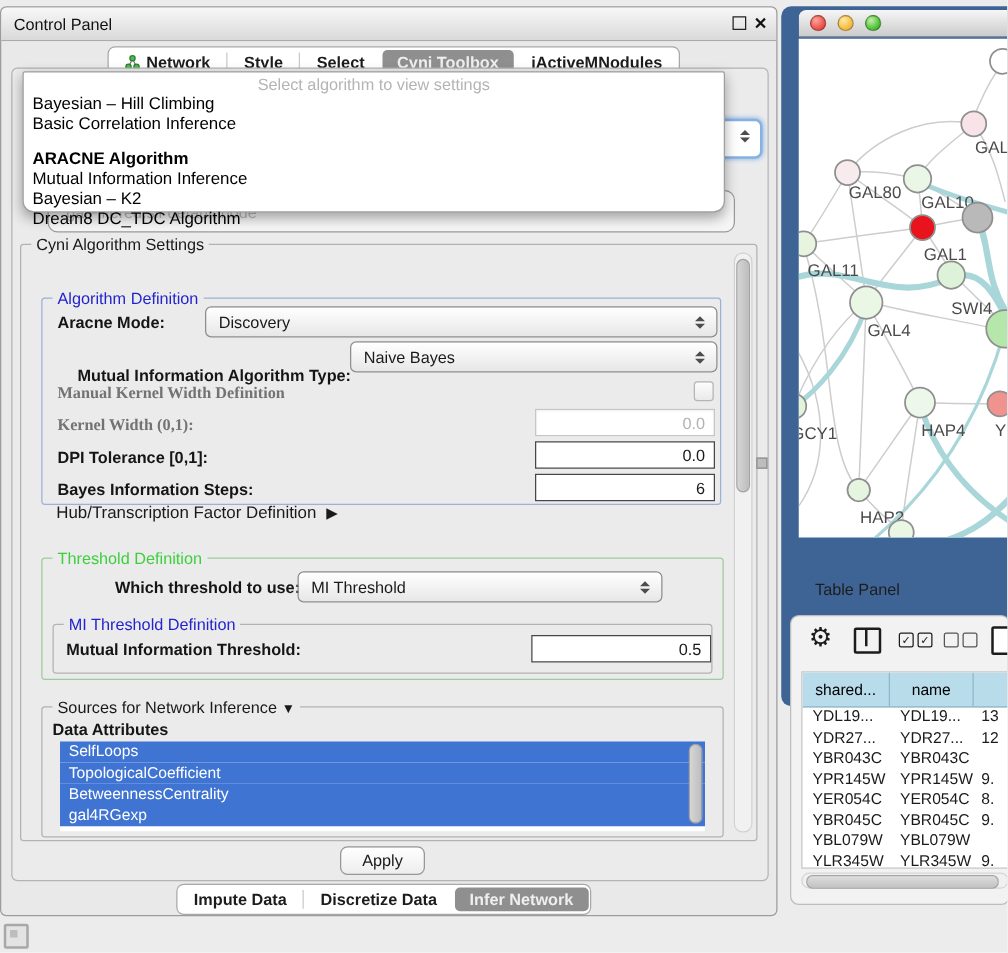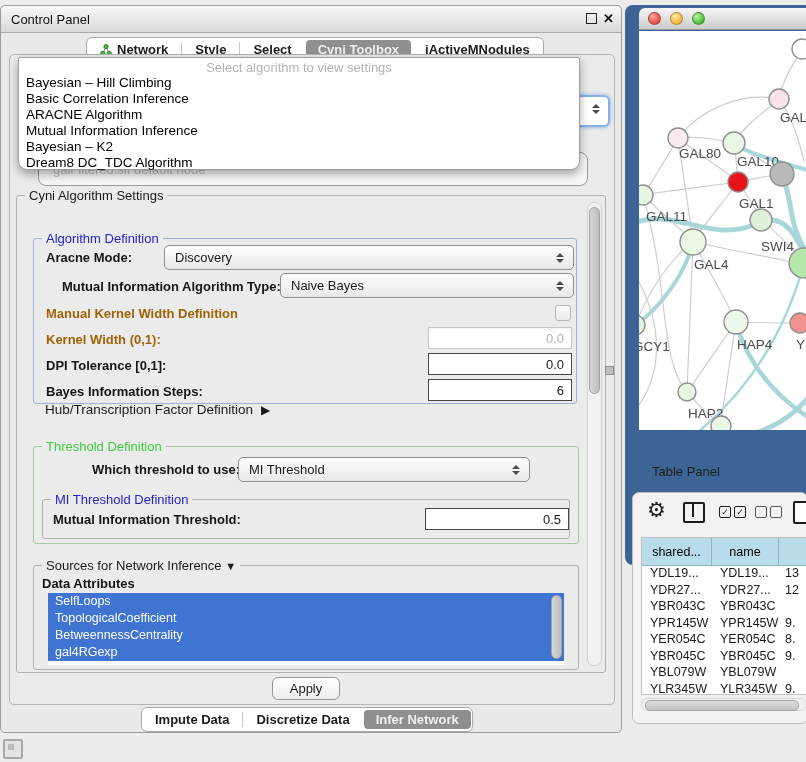--- a/index.html
+++ b/index.html
@@ -8,21 +8,21 @@
   
   .win{position:absolute;background:#e9e9e9;border:1px solid #9c9c9c;border-radius:5px;}
   .titlebar{position:absolute;left:0;top:0;right:0;height:26px;
             background:linear-gradient(#f8f8f8,#d9d9d9);border-bottom:1px solid #aaa;
             border-radius:5px 5px 0 0;display:flex;align-items:center;}
   .titlebar .t{font-size:13px;padding-left:10px;color:#111;}
   .group{position:absolute;border:1px solid #b2b2b2;border-radius:3px;}
   .legend{position:absolute;top:-8px;left:8px;background:#ebebeb;padding:0 4px;
           font-size:13px;white-space:nowrap;}
   .lbl{position:absolute;font-size:13px;font-weight:bold;white-space:nowrap;color:#151515;}
-  .lbl.dis{color:#a16207;}
+  .lbl.dis{color:#737373;font-family:Liberation Serif, serif;}
   .combo{position:absolute;height:25px;box-sizing:border-box;border:1px solid #8e8e8e;border-radius:5px;
          background:linear-gradient(#ffffff,#e7e7e7);display:flex;align-items:center;
          font-size:13px;padding:0 28px 0 10px;}
   .combo .arr{position:absolute;right:9px;top:50%;transform:translateY(-50%);display:flex;
               flex-direction:column;gap:2px;}
   .combo .arr i{display:block;width:0;height:0;border-left:4px solid transparent;border-right:4px solid transparent;}
   .combo .arr i.up{border-bottom:4px solid #4d4d4d;}
   .combo .arr i.dn{border-top:4px solid #4d4d4d;}
   .field{position:absolute;height:22px;box-sizing:border-box;background:#fff;border:1px solid #474747;
          font-size:13px;display:flex;align-items:center;justify-content:flex-end;padding:0 7px;}
@@ -35,21 +35,21 @@
   .tabstrip .tab{display:flex;align-items:center;gap:5px;padding:2px 12px;white-space:nowrap;
                  border-radius:4px;margin:0 1px;color:#1c1c1c;}
   .tabstrip .tab.sel{background:#8f8f8f;color:#efefef;}
   .tabstrip .sep{width:1px;height:15px;background:#c9c9c9;}
   
   .popup{position:absolute;left:18px;top:57px;width:562px;height:113px;background:#fff;
          border:1px solid #9f9f9f;border-radius:2px 2px 9px 9px;box-shadow:0 4px 10px rgba(0,0,0,.35);
          z-index:60;padding-top:2px;box-sizing:border-box;}
   .dd-prompt{font-size:13px;color:#b4b4b4;text-align:center;height:15px;line-height:15px;}
   .dd-item{height:16px;line-height:16px;font-size:13.5px;padding-left:7px;color:#000;white-space:nowrap;}
-  .dd-item.bold{font-weight:normal;}
+  .dd-item.bold{font-weight:bold;margin-top:12px;}
   
   .vtrack{position:absolute;background:#f1f1f1;border:1px solid #d2d2d2;border-radius:7px;}
   .vthumb{position:absolute;background:linear-gradient(90deg,#d6d6d6,#bdbdbd);border:1px solid #a2a2a2;border-radius:6px;}
   
   .srclist{position:absolute;background:#fff;overflow:hidden;}
   .src-item{height:17px;line-height:17px;font-size:12.5px;color:#fff;background:#3f74d3;padding-left:7px;}
   
   #net-frame{position:absolute;left:625px;top:5px;width:181px;height:560px;background:#3e6496;
              border-radius:8px 0 0 8px;}
   #net-title{position:absolute;left:14px;top:3px;width:167px;height:22px;
@@ -147,21 +147,21 @@
 
           <span class="lbl" style="left:12px;top:11px;">Aracne Mode:</span>
           <div class="combo" style="left:130px;top:6px;width:410px;">
             <span>Discovery</span>
             <span class="arr">
                 <i class="up"></i>
                 <i class="dn"></i>
               </span>
           </div>
 
-          <span class="lbl" style="left:12px;top:40px;padding-left:16px;">Mutual Information Algorithm Type:</span>
+          <span class="lbl" style="left:12px;top:54px;padding-left:16px;">Mutual Information Algorithm Type:</span>
           <div class="combo" style="left:246px;top:34px;width:294px;">
             <span>Naive Bayes</span>
             <span class="arr">
                 <i class="up"></i>
                 <i class="dn"></i>
               </span>
           </div>
 
           <span class="lbl dis" style="left:12px;top:67px;">Manual Kernel Width Definition</span>
           <span class="checkbox" style="left:521px;top:66px;"></span>

